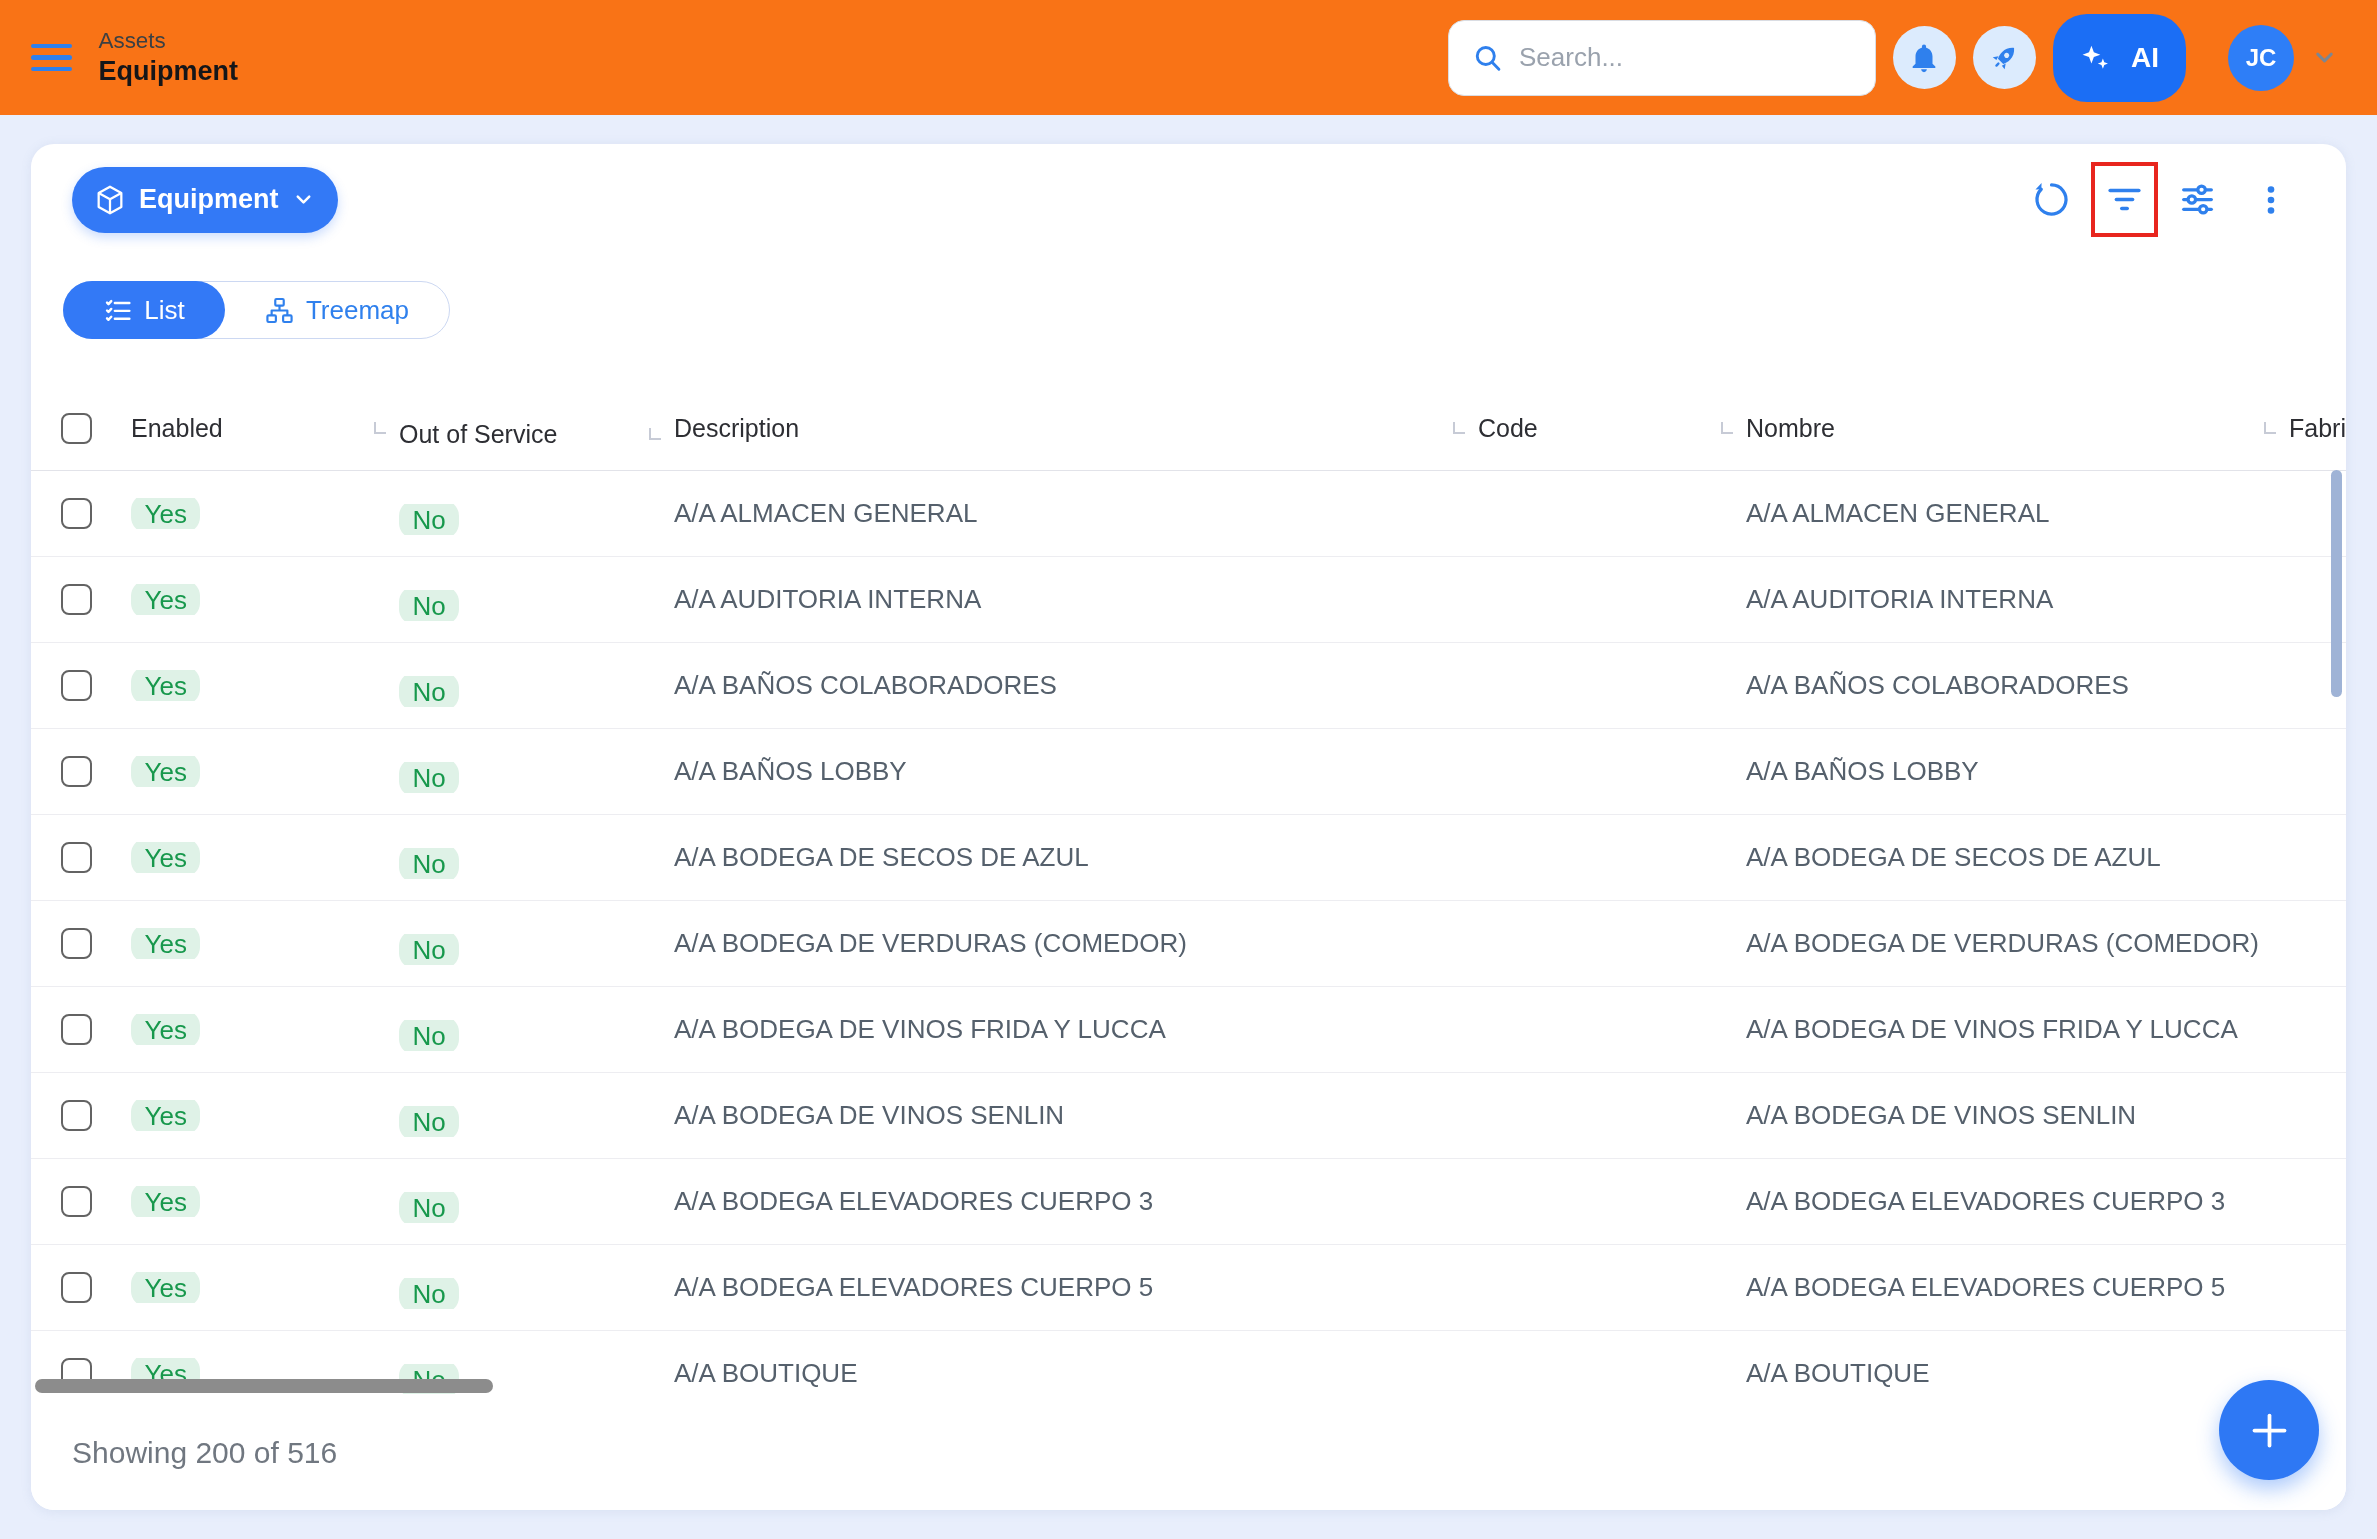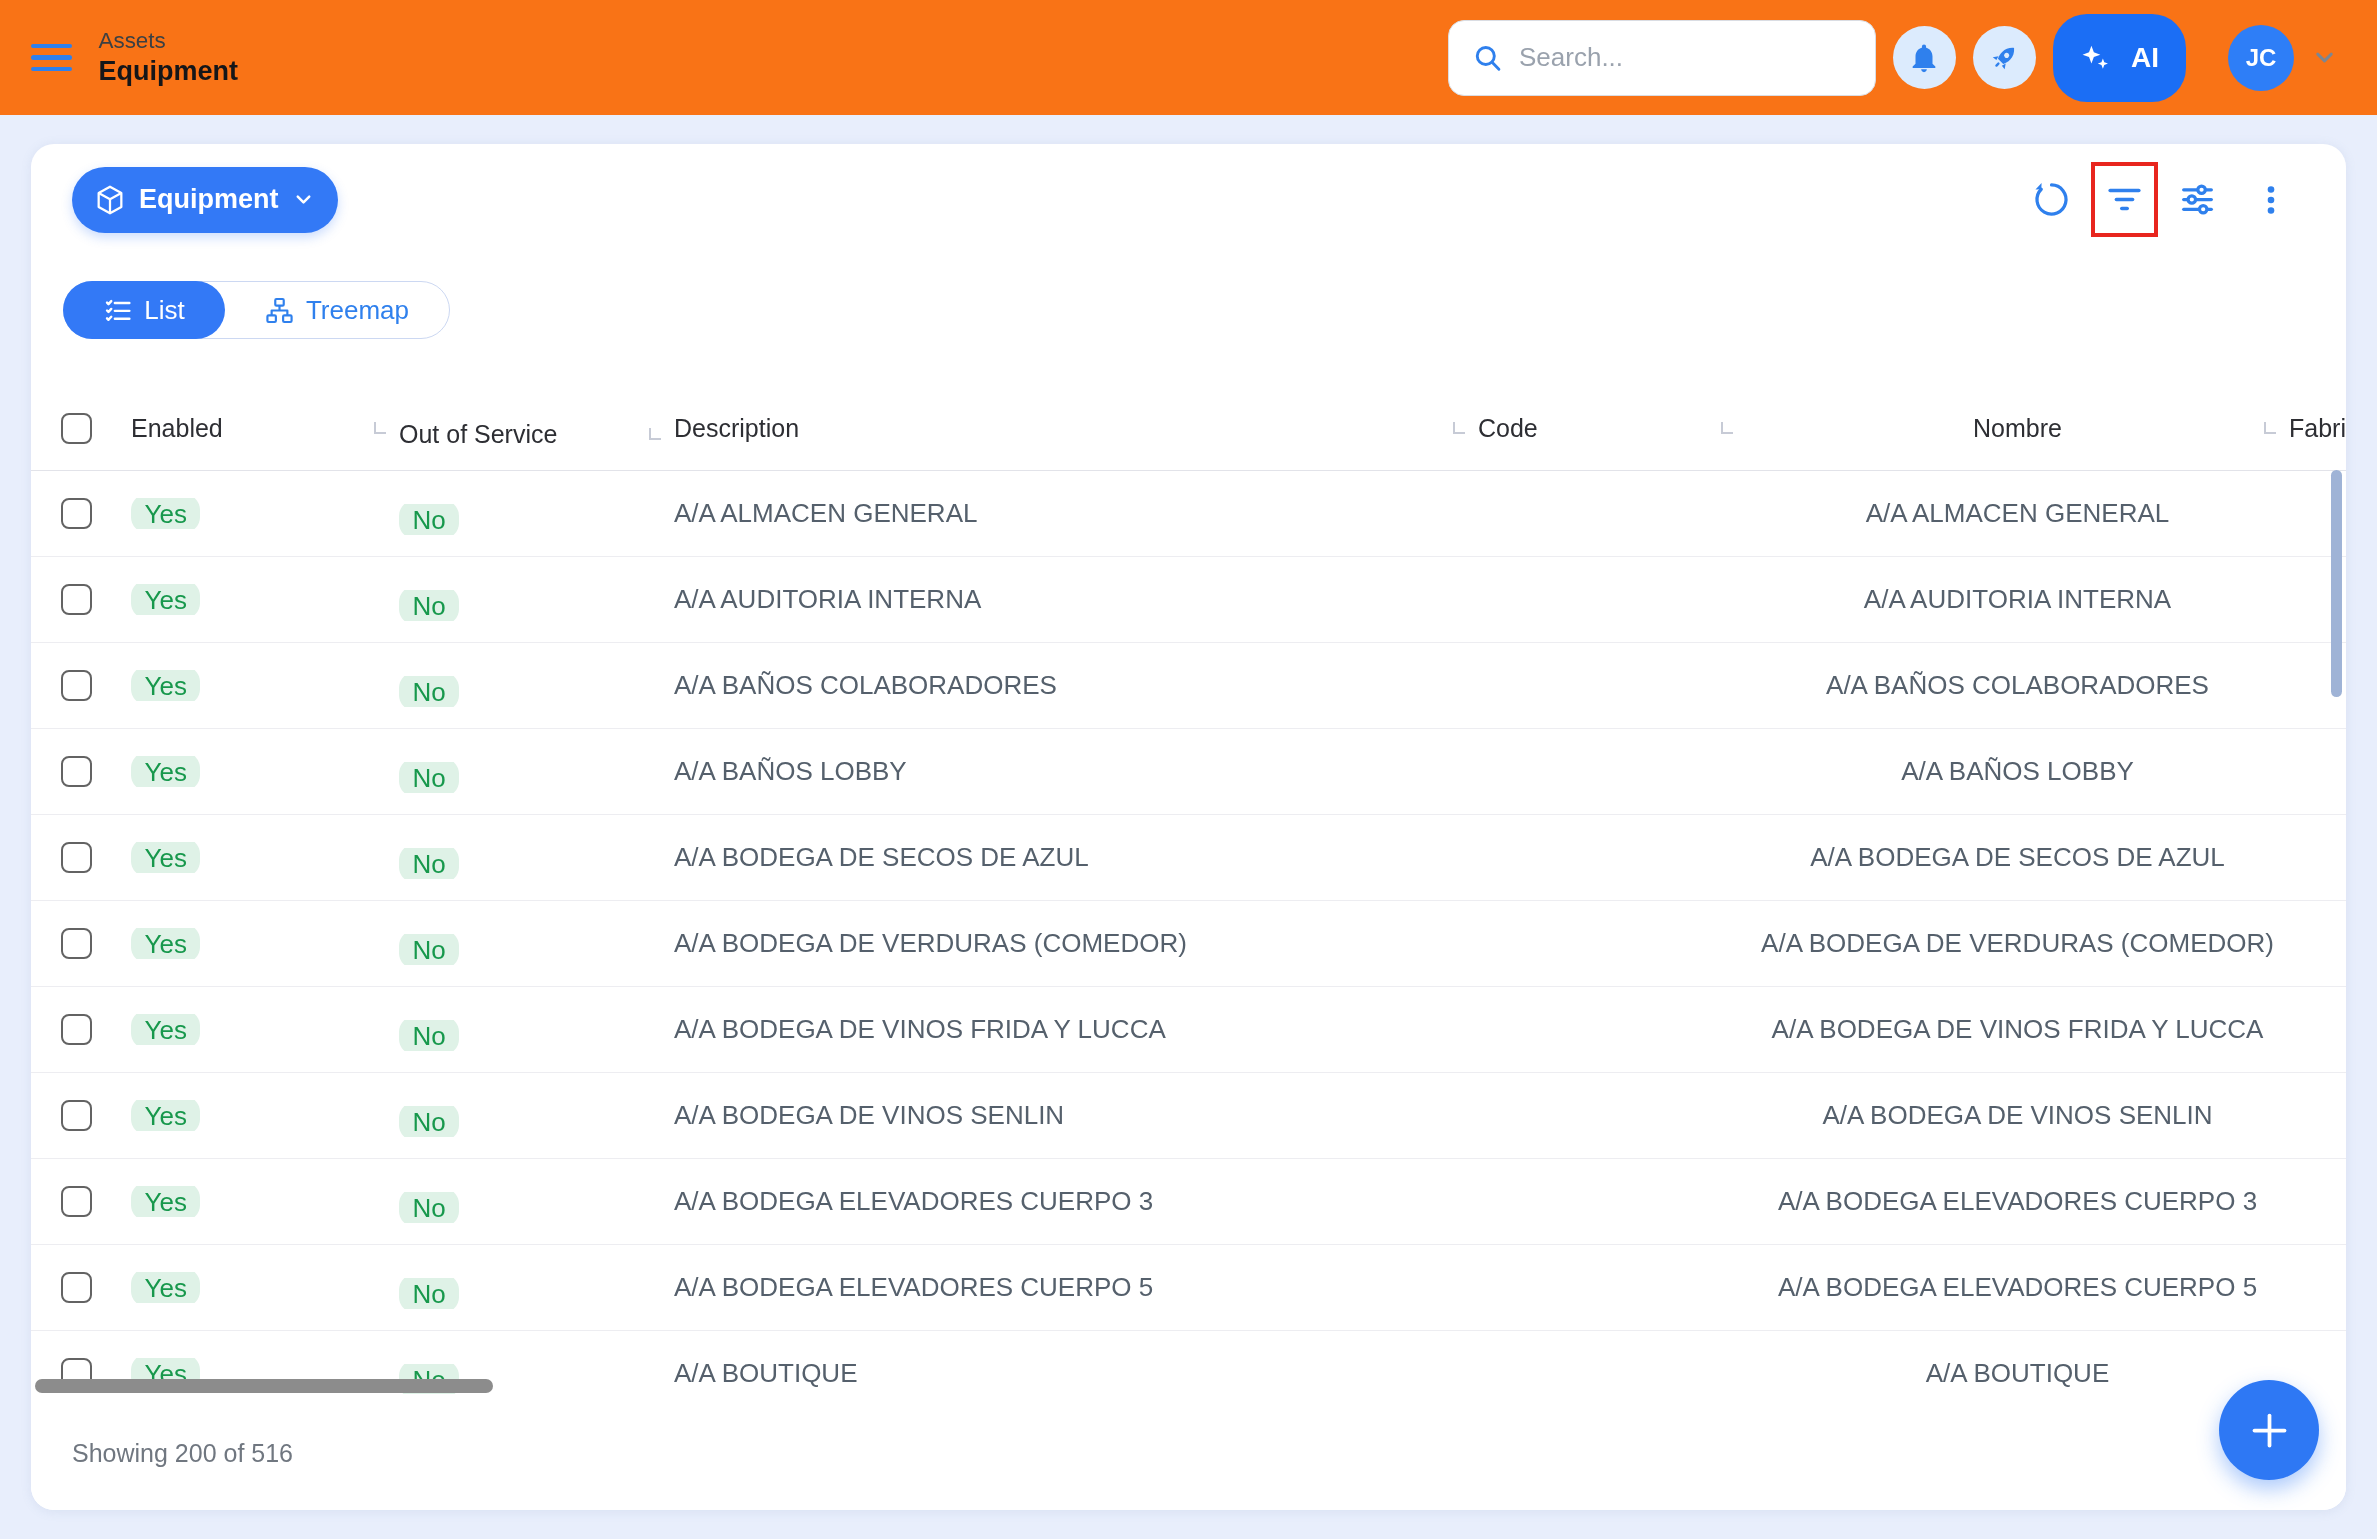--- a/index.html
+++ b/index.html
@@ -66,37 +66,37 @@
   .tab-treemap { width: 224px; }
 
   
   .thead { display: flex; align-items: center; margin-top: 48px; height: 84px; border-bottom: 0.9px solid #e2e3e9; font-size: 25px; font-weight: 500; color: #2d2e33; }
   .cell { white-space: nowrap; overflow: hidden; position: relative; }
   .col-check { width: 100px; padding-left: 30px; display: flex; align-items: center; }
   .col-enabled { width: 268px; }
   .col-oos { width: 275px; margin-top: 12px; }
   .col-desc { width: 804px; }
   .col-code { width: 268px; }
-  .col-nombre { width: 543px; text-align: center; }
+  .col-nombre { width: 543px; }
   .col-fabric { flex: 1; }
   .hmark::after {
     content: ""; position: absolute; right: 12.6px; bottom: 9px;
     width: 10px; height: 10px;
     border-left: 2.2px solid #c7cbd6; border-bottom: 2.2px solid #c7cbd6;
   }
   .tbody { height: 923px; overflow: hidden; }
   .trow { display: flex; align-items: center; height: 86px; border-bottom: 0.9px solid #ededf1; font-size: 26px; color: #55606c; cursor: pointer; }
   .checkbox { width: 30.5px; height: 30.5px; border: 2.7px solid #636363; border-radius: 8px; background: #fff; cursor: pointer; }
   .badge { background: #dff2e7; color: #17984c; font-weight: 500; font-size: 26px; padding: 4.5px 13.5px; border-radius: 16px; }
 
   
   .vthumb { position: absolute; right: 4.5px; top: 326px; width: 10.8px; height: 227px; border-radius: 5.4px; background: #9fb3d6; cursor: grab; }
   .hthumb { position: absolute; left: 3.6px; top: 1235px; width: 458px; height: 13.5px; border-radius: 7.2px; background: #8c8c8c; cursor: grab; z-index: 4; }
   .bottom-bar { height: 118px; display: flex; align-items: center; padding-left: 41px; background: #fff; position: relative; z-index: 2; }
-  .showing { font-size: 25px; color: #707780; }
+  .showing { font-size: 30px; color: #707780; }
   .fab {
     position: absolute; left: 2188px; top: 1236px; width: 100px; height: 100px; border: none;
     border-radius: 50%; background: #2e78f4; display: grid; place-items: center; cursor: pointer;
     box-shadow: 0 9px 21.5px rgba(46, 120, 244, 0.40); z-index: 5;
   }
 </style>
 </head>
 <body>
 
 <header class="app-header">

